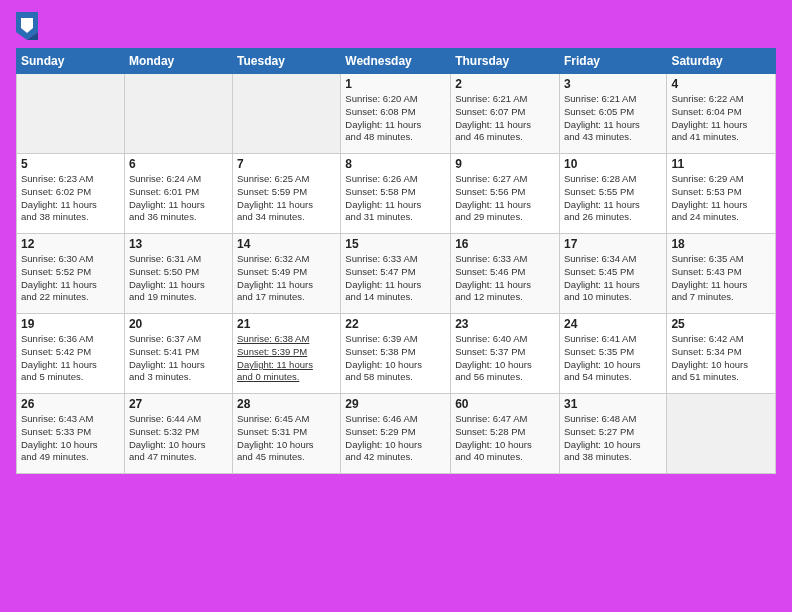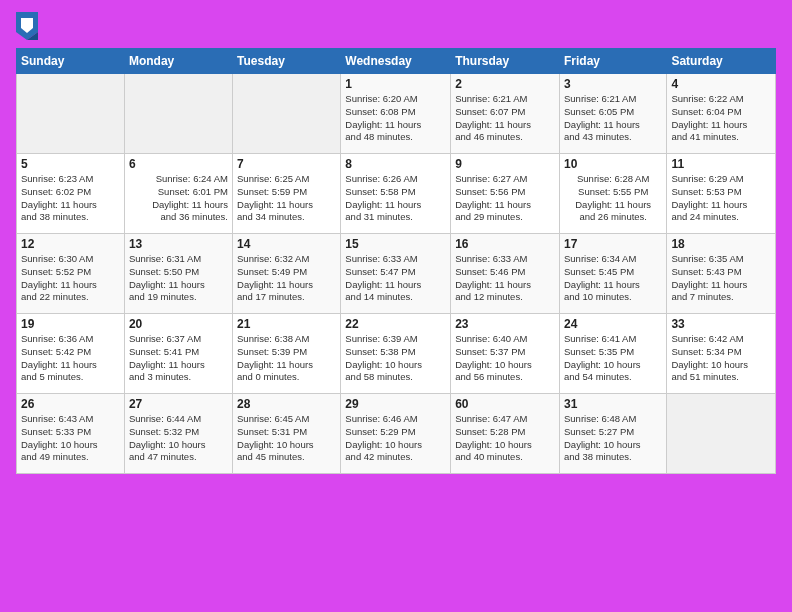--- a/index.html
+++ b/index.html
@@ -175,21 +175,21 @@
         <tr>
           <td>
             <span class="day-num">5</span>
             <div class="day-info" style="white-space: pre-line;">Sunrise: 6:23 AM
 Sunset: 6:02 PM
 Daylight: 11 hours
 and 38 minutes.</div>
           </td>
           <td>
             <span class="day-num">6</span>
-            <div class="day-info" style="white-space: pre-line; text-align: right;">Sunrise: 6:24 AM
+            <div class="day-info" style="white-space: pre-line;">Sunrise: 6:24 AM
 Sunset: 6:01 PM
 Daylight: 11 hours
 and 36 minutes.</div>
           </td>
           <td>
             <span class="day-num">7</span>
             <div class="day-info" style="white-space: pre-line;">Sunrise: 6:25 AM
 Sunset: 5:59 PM
 Daylight: 11 hours
 and 34 minutes.</div>
@@ -203,21 +203,21 @@
           </td>
           <td>
             <span class="day-num">9</span>
             <div class="day-info" style="white-space: pre-line;">Sunrise: 6:27 AM
 Sunset: 5:56 PM
 Daylight: 11 hours
 and 29 minutes.</div>
           </td>
           <td>
             <span class="day-num">10</span>
-            <div class="day-info" style="white-space: pre-line; text-align: center;">Sunrise: 6:28 AM
+            <div class="day-info" style="white-space: pre-line;">Sunrise: 6:28 AM
 Sunset: 5:55 PM
 Daylight: 11 hours
 and 26 minutes.</div>
           </td>
           <td>
             <span class="day-num">11</span>
             <div class="day-info" style="white-space: pre-line;">Sunrise: 6:29 AM
 Sunset: 5:53 PM
 Daylight: 11 hours
 and 24 minutes.</div>
@@ -284,21 +284,21 @@
           </td>
           <td>
             <span class="day-num">20</span>
             <div class="day-info" style="white-space: pre-line;">Sunrise: 6:37 AM
 Sunset: 5:41 PM
 Daylight: 11 hours
 and 3 minutes.</div>
           </td>
           <td>
             <span class="day-num">21</span>
-            <div class="day-info" style="white-space: pre-line;">Sunrise: 6:38 AM
+            <div class="day-info" style="white-space: pre-line; text-decoration: underline;">Sunrise: 6:38 AM
 Sunset: 5:39 PM
 Daylight: 11 hours
 and 0 minutes.</div>
           </td>
           <td>
             <span class="day-num">22</span>
             <div class="day-info" style="white-space: pre-line;">Sunrise: 6:39 AM
 Sunset: 5:38 PM
 Daylight: 10 hours
 and 58 minutes.</div>
@@ -311,21 +311,21 @@
 and 56 minutes.</div>
           </td>
           <td>
             <span class="day-num">24</span>
             <div class="day-info" style="white-space: pre-line;">Sunrise: 6:41 AM
 Sunset: 5:35 PM
 Daylight: 10 hours
 and 54 minutes.</div>
           </td>
           <td>
-            <span class="day-num">33</span>
+            <span class="day-num">25</span>
             <div class="day-info" style="white-space: pre-line;">Sunrise: 6:42 AM
 Sunset: 5:34 PM
 Daylight: 10 hours
 and 51 minutes.</div>
           </td>
         </tr>
         <tr>
           <td>
             <span class="day-num">26</span>
             <div class="day-info" style="white-space: pre-line;">Sunrise: 6:43 AM

